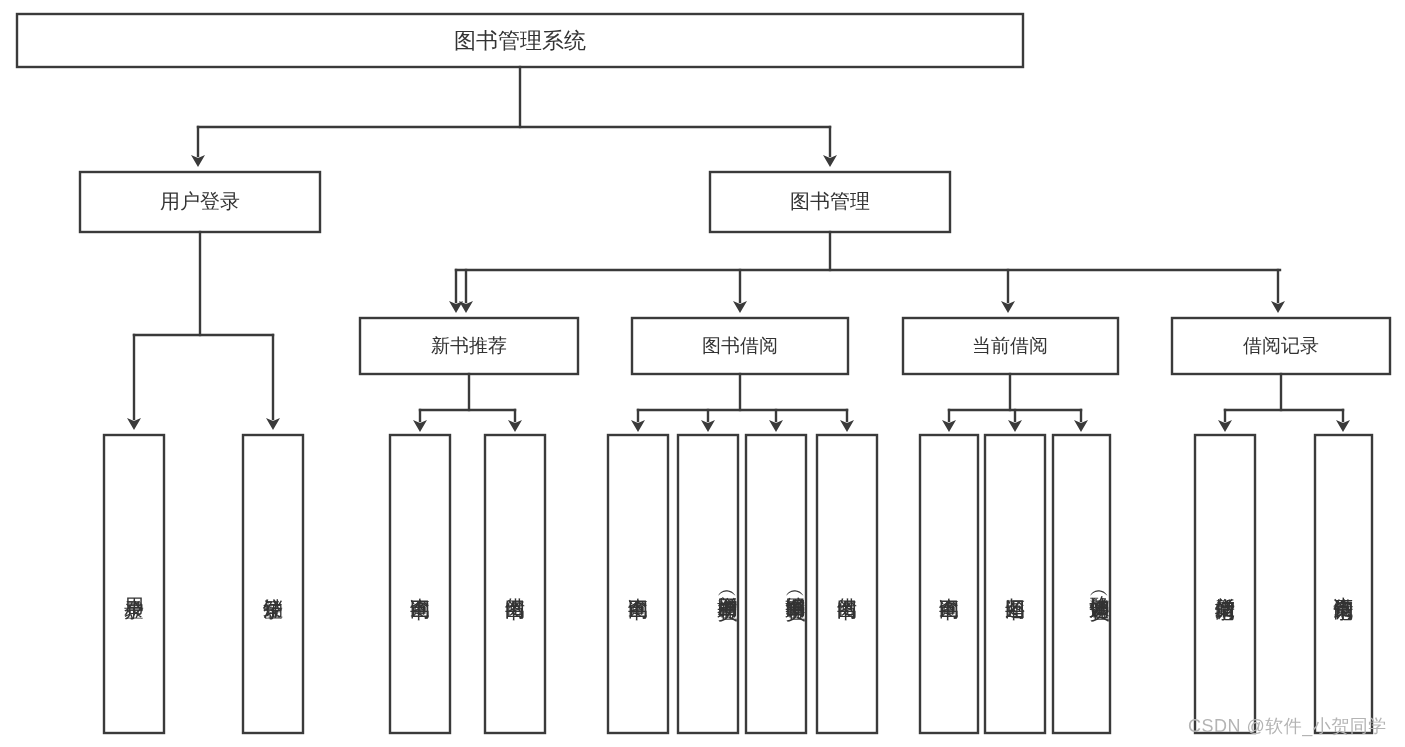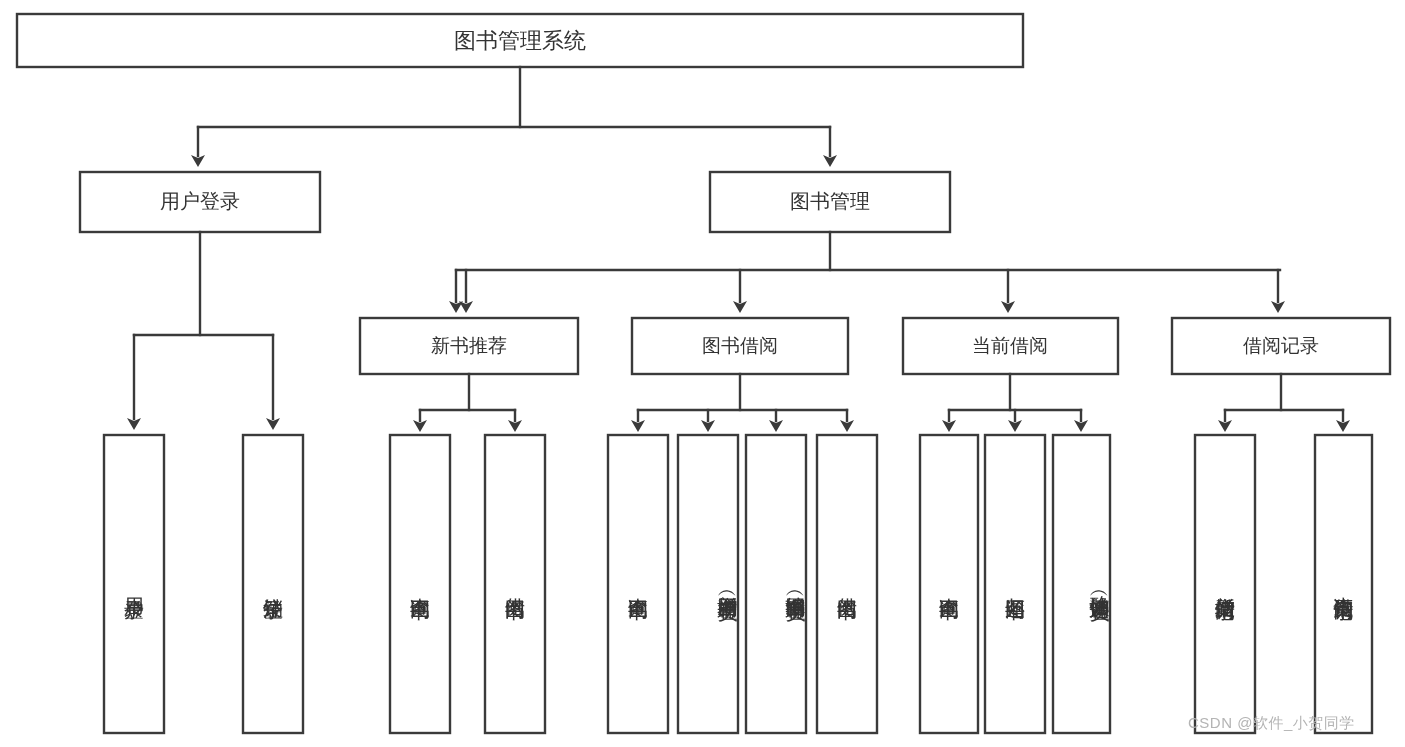--- a/index.html
+++ b/index.html
@@ -69,21 +69,21 @@
     font-size: 20px;
     line-height: 1.06;
     letter-spacing: 1px;
     white-space: nowrap;
     pointer-events: none;
   }
   .watermark {
     position: absolute;
     left: 1188px;
     top: 714px;
-    font-size: 15px;
+    font-size: 18px;
     color: #b4b4b4;
     font-family: "Liberation Sans", "DejaVu Sans", sans-serif;
     white-space: nowrap;
     letter-spacing: 0.5px;
   }
 </style>
 </head>
 <body>
 
 <div id="diagram-root">

